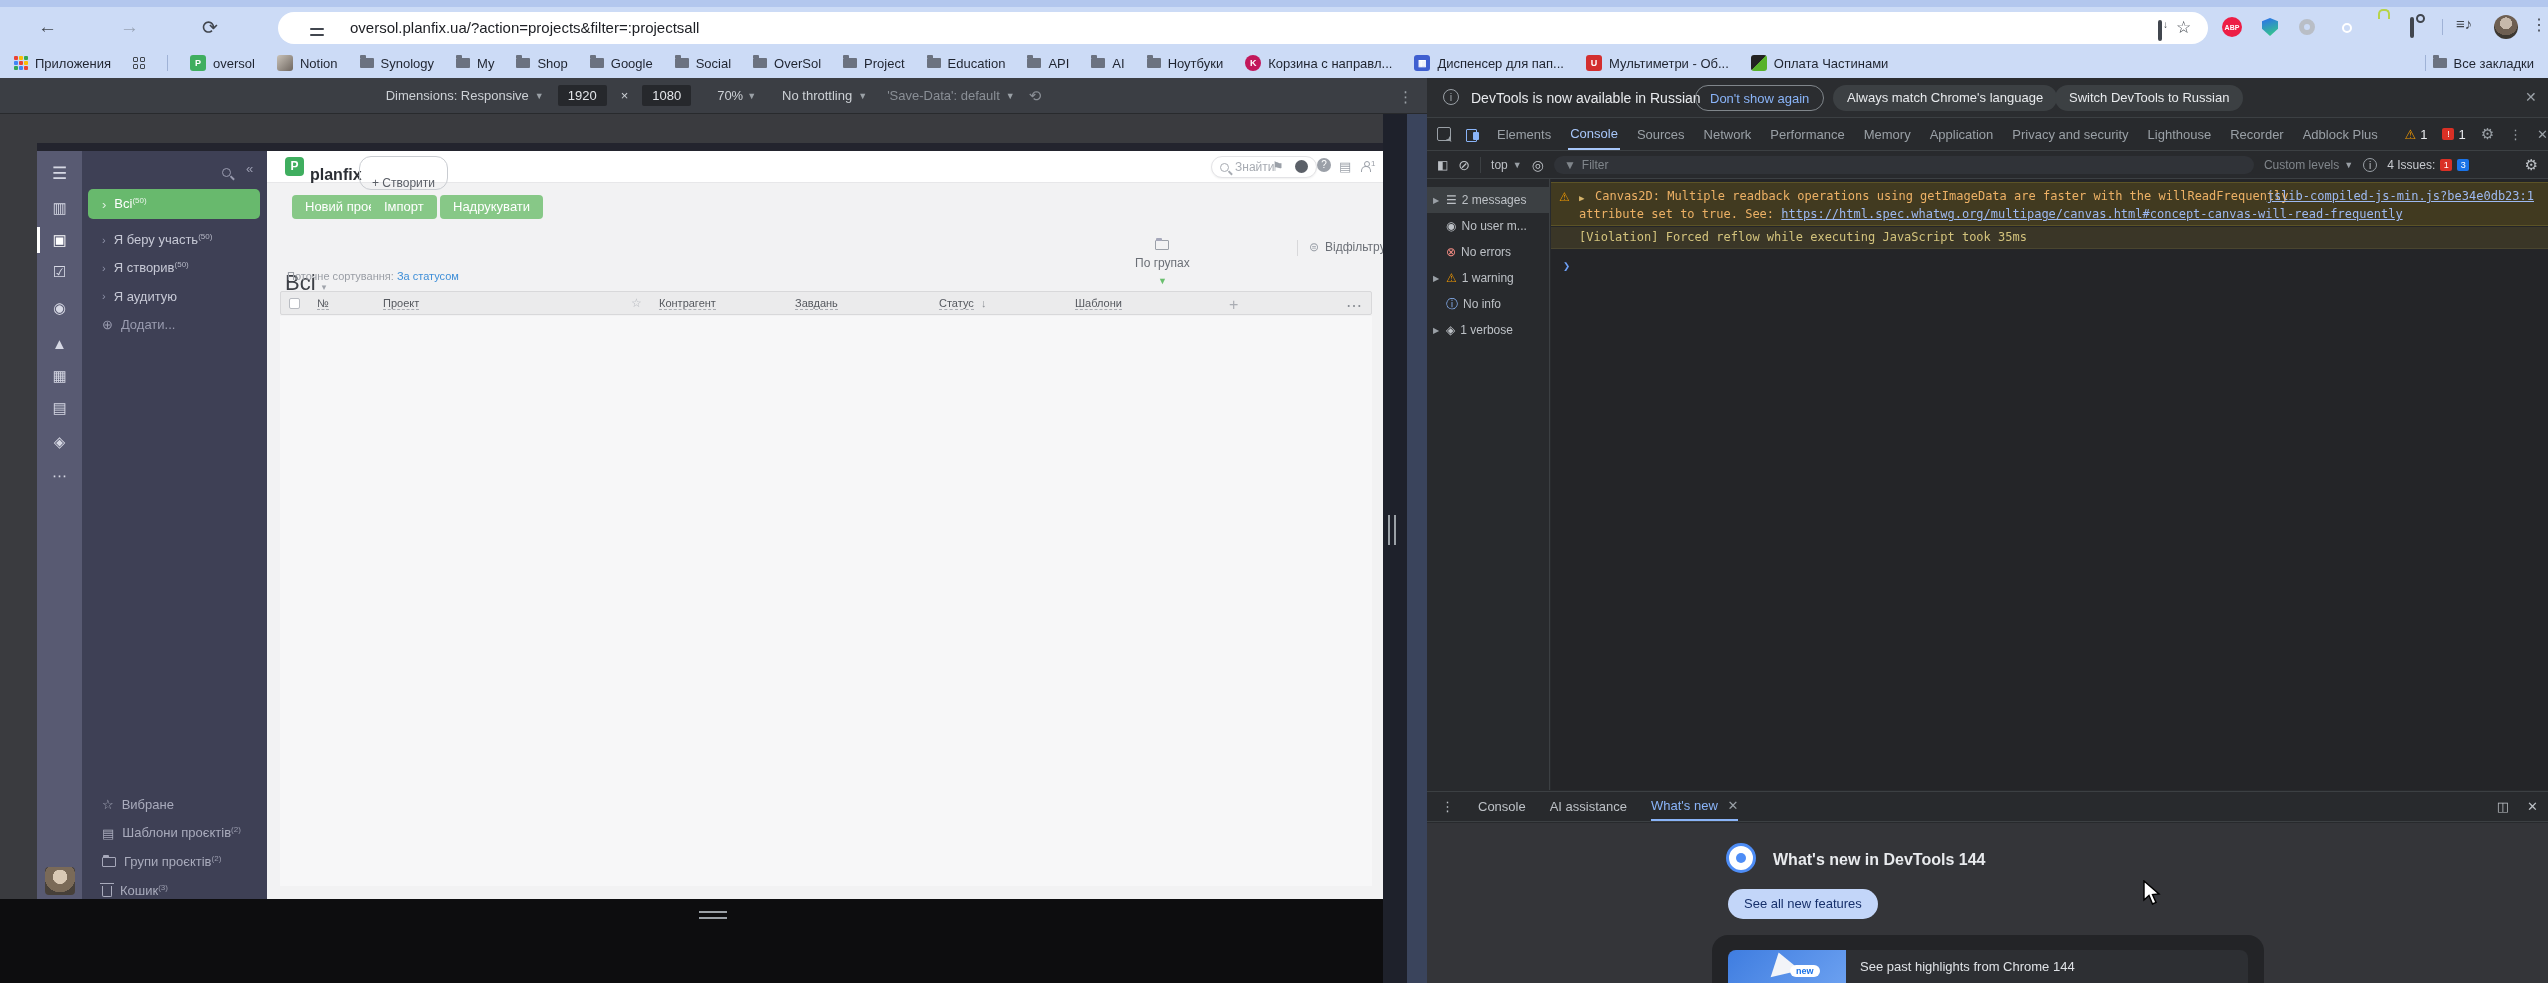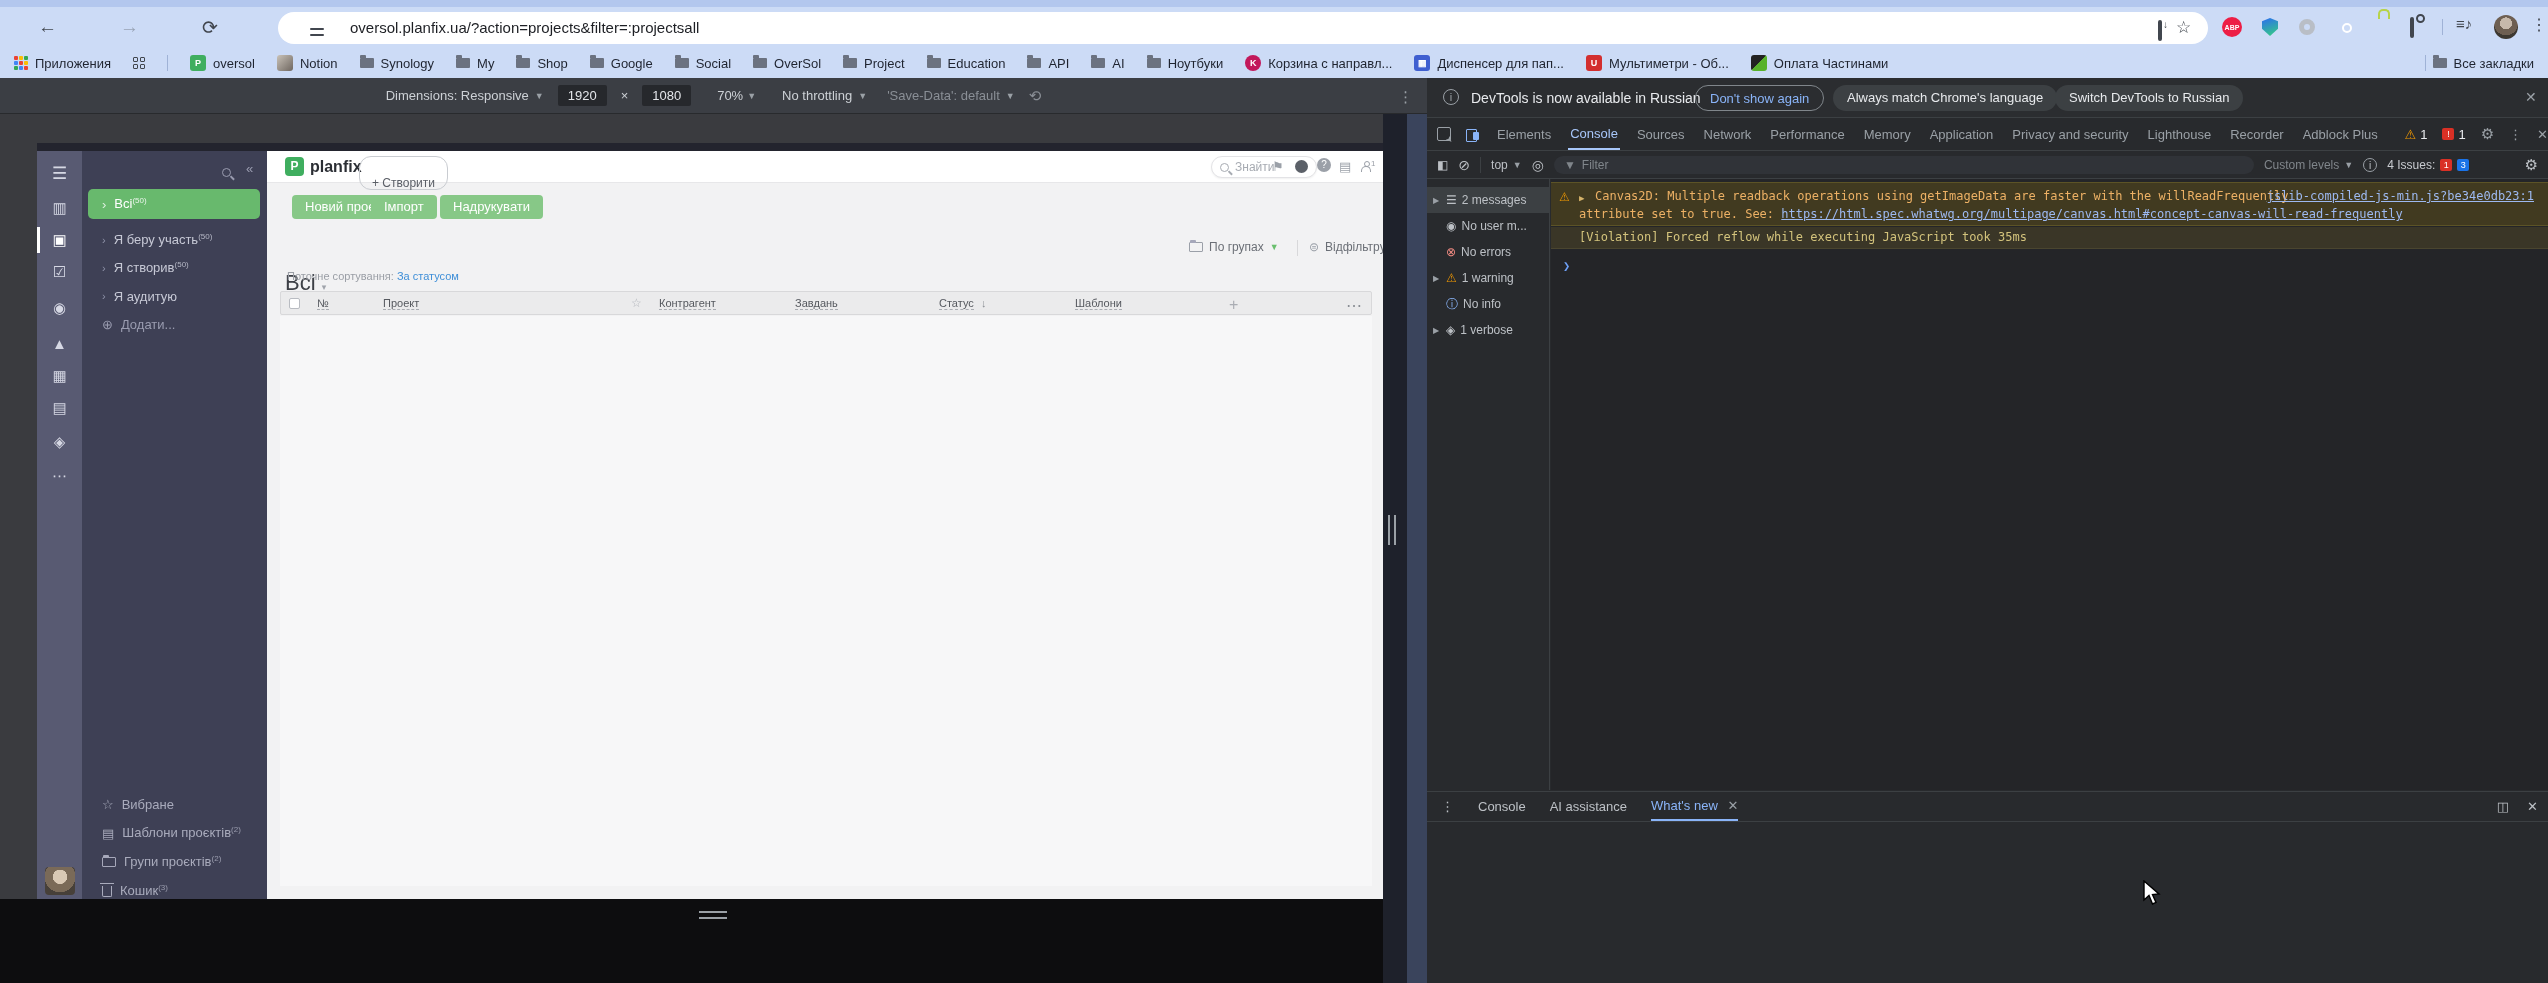--- a/index.html
+++ b/index.html
@@ -79,21 +79,21 @@
   #pf-rail-avatar { position:absolute; left:8px; top:716px; width:30px; height:28px; border-radius:4px; background:radial-gradient(circle at 50% 35%,#d9c9b5 0 30%,#7a6a58 31% 65%,#474039 66%); }
   #pf-side { position:absolute; left:45px; top:8px; width:185px; height:748px; background:#3e4055; color:#c7c9d6; font-size:13px; }
   .side-item { position:absolute; left:0; width:185px; height:26px; display:flex; align-items:center; gap:8px; padding-left:20px; }
   .side-item .chev { color:#8e91a8; font-size:11px; }
   .side-pill { position:absolute; left:6px; top:38px; width:172px; height:30px; background:#68b96d; border-radius:5px; color:#fff; display:flex; align-items:center; gap:8px; padding-left:14px; }
   sup.cnt { font-size:8px; opacity:.85; }
   .side-bottom { color:#a9abbc; }
   #pf-main { position:absolute; left:230px; top:8px; width:1116px; height:748px; background:#f2f2f3; }
   #pf-header { position:absolute; left:0; top:0; width:1116px; height:32px; background:#ffffff; border-bottom:1px solid #e7e7e9; }
   .pf-logo-badge { position:absolute; left:18px; top:6px; width:19px; height:19px; background:#3fae5f; border-radius:4px; color:#fff; font-weight:bold; font-size:12px; text-align:center; line-height:19px; }
-  .pf-logo-text { position:absolute; left:43px; top:7px; font-size:16px; font-weight:bold; color:#2b2e34; }
+  .pf-logo-text { position:absolute; left:43px; top:15px; font-size:16px; font-weight:bold; color:#2b2e34; }
   .pf-create { position:absolute; left:92px; top:5px; height:22px; border:1px solid #c9ccd1; border-radius:12px; padding:16px 12px; font-size:12px; color:#5a5e66; line-height:20px; }
   .pf-search { position:absolute; left:944px; top:5px; width:106px; height:22px; border:1px solid #e3e3e6; border-radius:12px; background:#fff; display:flex; align-items:center; gap:6px; padding:0 8px; color:#a7abb2; font-size:12px; box-shadow:0 1px 2px rgba(0,0,0,.06); }
   .hdr-ic { position:absolute; top:8px; color:#9ba0a8; font-size:13px; }
   .pf-btn { position:absolute; top:44px; height:24px; background:#87c887; border-radius:4px; color:#fff; font-size:13px; padding:0 13px; line-height:24px; }
   #pf-title { position:absolute; left:18px; top:80px; font-size:22px; font-weight:300; color:#3d4046;margin-top:39px; }
   .pf-ctl { position:absolute; top:89px; font-size:12px; color:#6b6f76; display:flex; align-items:center; gap:6px; }
   .green-caret { color:#6abf6e; font-size:9px; }
   #pf-sort { position:absolute; left:20px; top:119px; font-size:11px; color:#9a9ea5; }
   #pf-sort a { color:#3f8fd8; }
   #pf-thead { position:absolute; left:13px; top:140px; width:1092px; height:24px; background:#ebebec; border:1px solid #d8d8da; border-radius:2px; }
@@ -378,21 +378,21 @@
         <span class="hdr-ic" style="left:1072px;">▤</span>
         <span class="hdr-ic" style="left:1094px;"><span class="i-person"></span><sup style="font-size:8px;">1</sup></span>
       </div>
 
       <span class="pf-btn" style="left:25px;">Новий проєкт</span>
       <span class="pf-btn" style="left:104px;">Імпорт</span>
       <span class="pf-btn" style="left:173px;">Надрукувати</span>
 
       <span id="pf-title"><span>Всі</span> <span class="caret" style="color:#a0a4ab;">▾</span></span>
 
-      <span class="pf-ctl" style="left:922px;">
+      <span class="pf-ctl" style="left:868px;flex-direction:column;">
         <span class="i-folder lite" style="border-color:#9ba0a8;"></span>
         <span>По групах</span>
           <span class="green-caret">▼</span>
       </span>
       <span class="abs" style="left:1030px;top:89px;width:1px;height:16px;background:#d8d8da;"></span>
       <span class="pf-ctl" style="left:1042px;">
         <span style="color:#9ba0a8;">⊜</span>
         <span>Відфільтрувати</span>
       </span>
 
@@ -534,17 +534,31 @@
     <span class="drawer-tab active">
       <span>What's new</span>
       <span style="margin-left:6px;color:#9aa0a6;">✕</span>
     </span>
     <span style="margin-left:auto;margin-right:10px;display:flex;gap:18px;">
       <span>◫</span>
       <span>✕</span>
     </span>
   </div>
 
+  <div id="whatsnew">
+    <span class="chrome-logo"></span>
+    <span id="wn-title">What's new in DevTools 144</span>
+    <span id="wn-btn">See all new features</span>
+    <div id="wn-card">
+      <div id="wn-row">
+        <span id="wn-thumb">
+            <span class="plane"></span>
+          </span>
+        <span id="wn-badge">new</span>
+        <span id="wn-text">See past highlights from Chrome 144</span>
+      </div>
+    </div>
+  </div>
 </div>
 
 <svg id="cursor" width="22" height="26" viewBox="0 0 22 26">
   <polygon points="1,1 1,20 6,15.5 9.5,24 13,22.5 9.5,14.5 16,14" fill="#ffffff" stroke="#000000" stroke-width="1.4"></polygon>
 </svg>
 
 </body></html>

